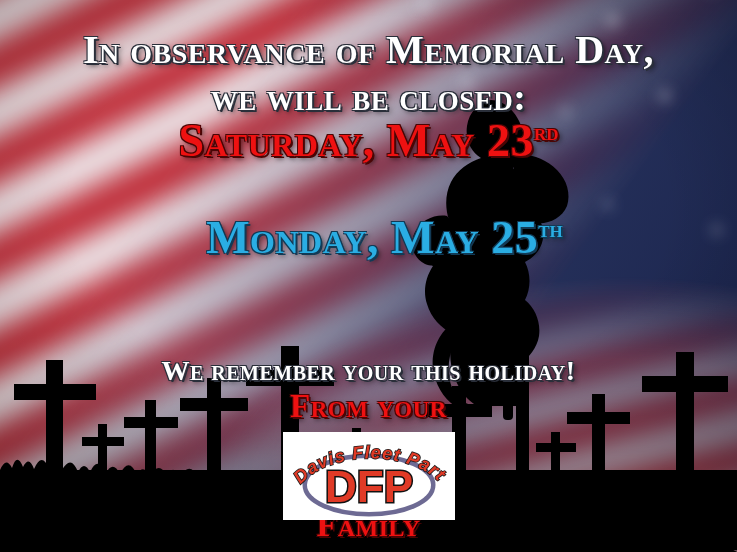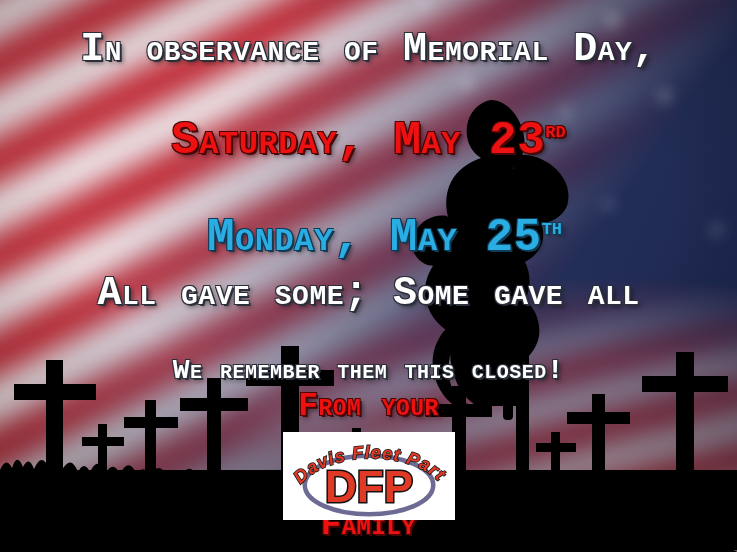--- a/index.html
+++ b/index.html
@@ -81,21 +81,21 @@
   .soldier svg{display:block;width:100%;height:100%;}
 
   
   .cemetery{position:absolute;left:0;right:0;bottom:0;height:210px;pointer-events:none;}
   .cemetery svg{display:block;width:737px;height:210px;}
 
   
   .copy{position:absolute;inset:0;}
   .line{
     position:absolute;left:0;right:0;text-align:center;
-    font-family:Liberation Mono, monospace;
+    font-family:Liberation Serif, serif;
     font-weight:bold;
     font-variant:small-caps;
     letter-spacing:.5px;
     white-space:nowrap;
     line-height:1;
   }
   .white{
     color:#ffffff;
     text-shadow:
       2px 2px 0 #2a2f3a, -1px -1px 0 #2a2f3a, 1px -1px 0 #2a2f3a, -1px 1px 0 #2a2f3a,
@@ -225,28 +225,28 @@
                  q6,-12 13,0 q9,-16 17,1 q7,-13 14,1 q9,-15 16,0 q8,-17 16,2 q6,-12 13,0
                  q9,-16 17,1 q7,-12 14,1 q9,-16 17,0 q7,-13 13,1 q10,-16 18,1 q6,-12 13,0
                  q9,-16 17,1 q7,-12 14,1 q9,-16 17,1 q6,-12 13,0 q9,-16 17,1 q7,-12 14,1
                  q9,-15 16,0 q8,-16 16,1 L737,210 L0,210 Z"></path>
       </g>
     </svg>
   </div>
 
   <div class="copy">
     <div class="line white" id="l1">In observance of Memorial Day,</div>
+    <div class="line white" id="l2">we will be closed:</div>
     <div class="line red" id="l3">
       <span>Saturday, May 23</span><span class="sup">rd</span>
     </div>
     <div class="line blue" id="l5">
       <span>Monday, May 25</span><span class="sup">th</span>
     </div>
-    <div class="line white" id="l6">All gave some; Some gave all</div>
-    <div class="line white" id="l7">We remember them this closed!</div>
+    <div class="line white" id="l7">We remember your this holiday!</div>
     <div class="line red" id="l8">From your</div>
     <div class="line red" id="l9">Family</div>
   </div>
 
   <div class="logo">
     <svg viewBox="0 0 172 88" xmlns="http://www.w3.org/2000/svg">
       <defs>
         <path id="arcpath" d="M14,58 A78,46 0 0 1 158,52" fill="none"></path>
       </defs>
 

